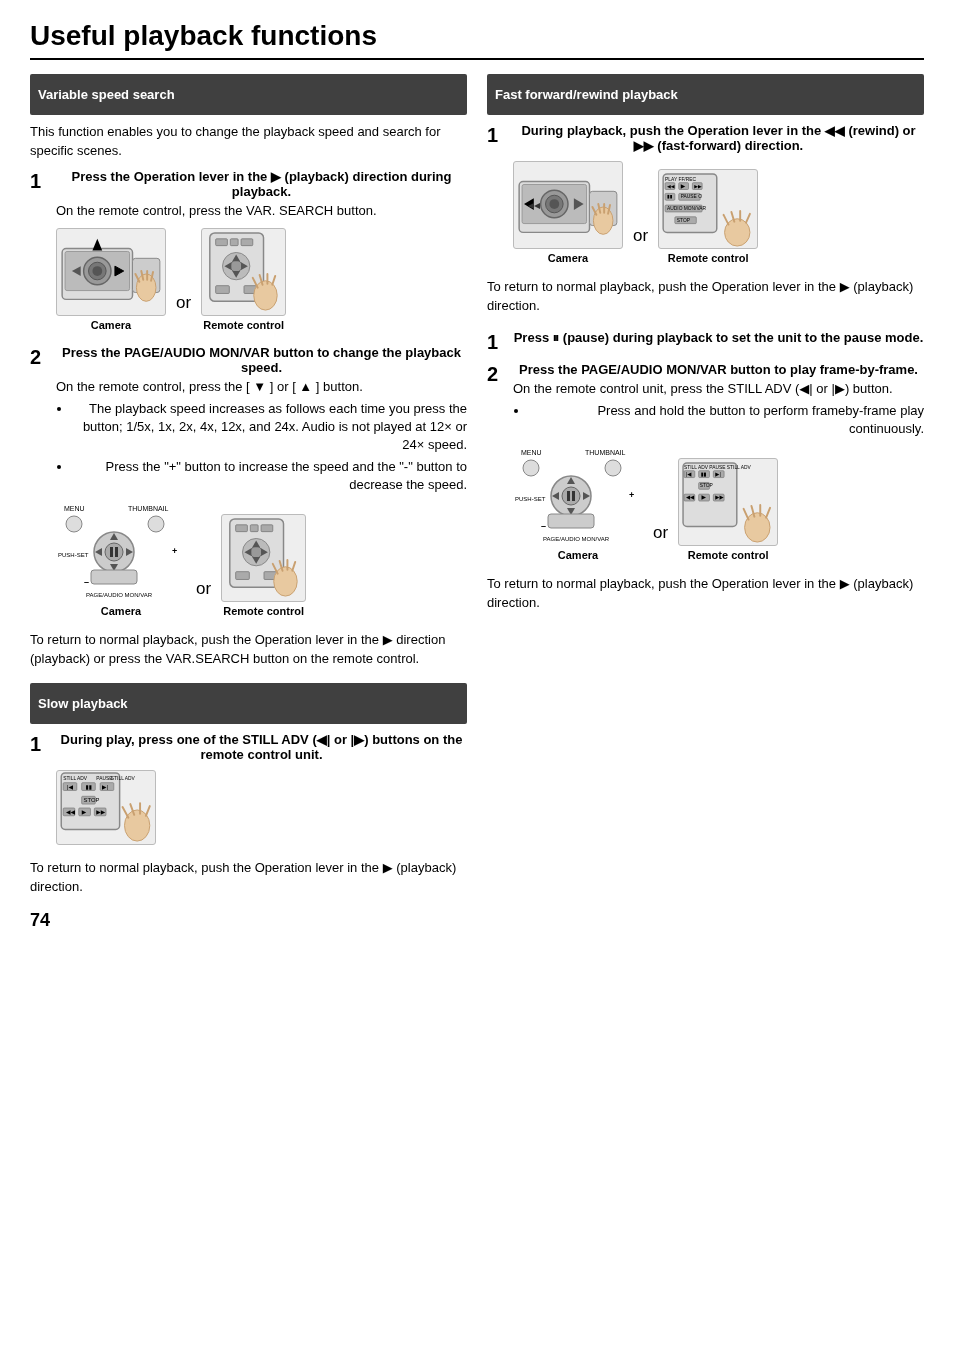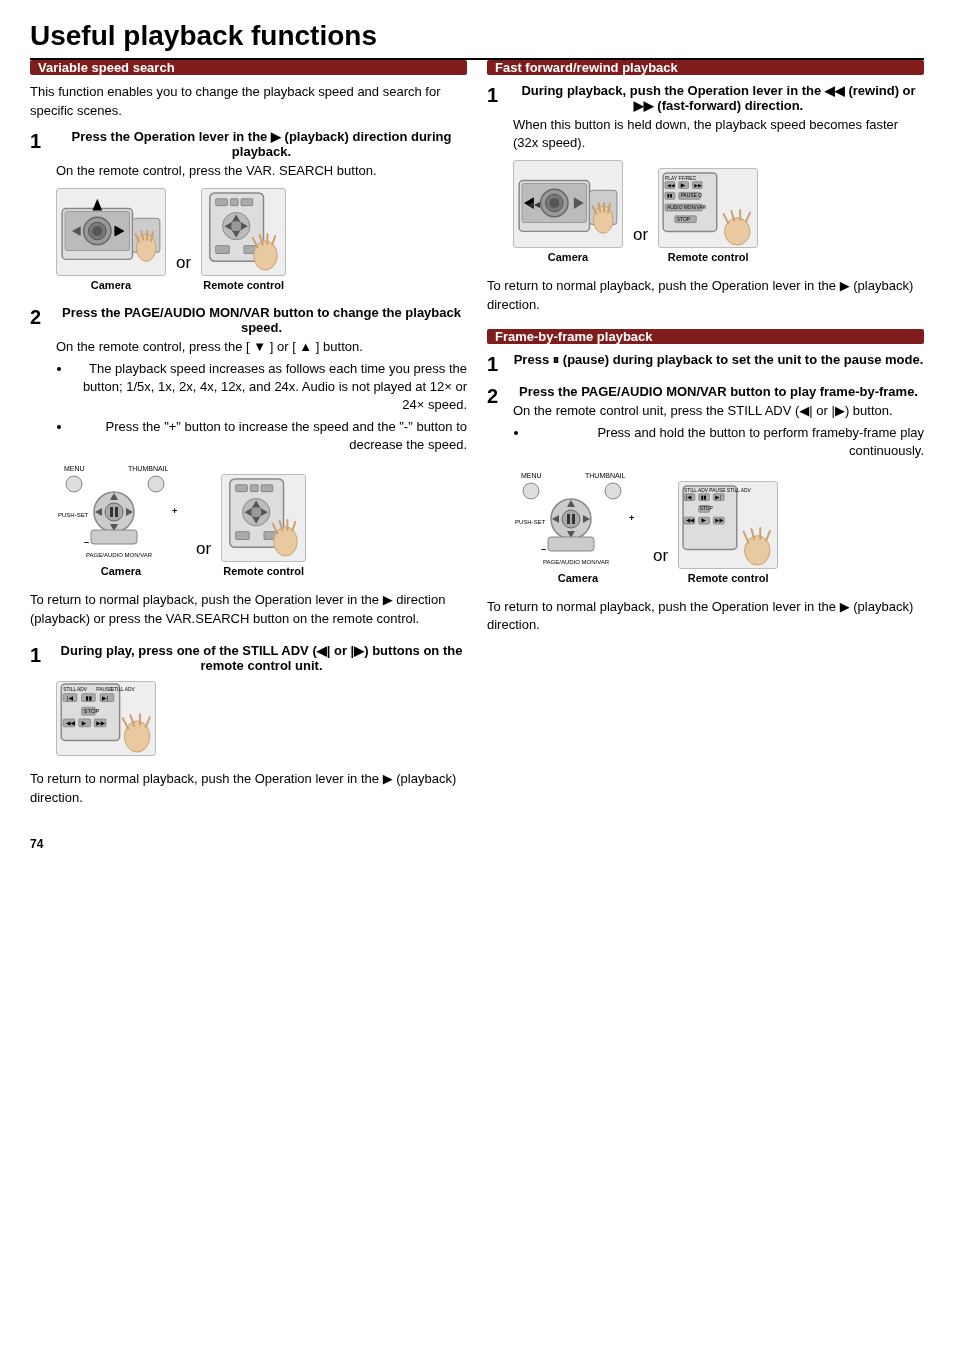--- a/index.html
+++ b/index.html
@@ -10,39 +10,40 @@
       color: #000;
       width: 954px;
       min-height: 1354px;
       padding: 20px 30px 30px 30px;
     }
     h1.page-title {
       font-size: 28px;
       font-weight: bold;
       border-bottom: 2px solid #000;
       padding-bottom: 6px;
+      margin-bottom: 14px;
     }
     .two-col {
       display: flex;
       gap: 20px;
     }
     .col-left {
       flex: 1;
       min-width: 0;
     }
     .col-right {
       flex: 1;
       min-width: 0;
     }
     .section-header {
-      background: #7f1d1d;
+      background: #404040;
       color: #fff;
       font-weight: bold;
       font-size: 13px;
-      padding: 0 8px;
+      padding: 13px 8px;
       margin-bottom: 8px;
       border-radius: 2px;
     }
     .section-content {
       margin-bottom: 12px;
     }
     .step {
       display: flex;
       gap: 8px;
       margin-bottom: 8px;
@@ -95,22 +96,21 @@
       font-size: 17px;
       align-self: flex-end;
       padding-bottom: 18px;
     }
     .para {
       line-height: 1.45;
       margin-bottom: 8px;
     }
     .page-num {
       font-weight: bold;
-      font-size: 12px;
-      margin-top: 16px;
+      font-size: 18px;
     }
 
     
     .cam-panel {
       width: 110px;
       height: 88px;
       background: #eee;
       border: 1px solid #bbb;
       border-radius: 3px;
       position: relative;
@@ -296,20 +296,21 @@
                 <span class="label">Remote control</span>
               </div>
             </div>
           </div>
         </div>
         <p class="para">To return to normal playback, push the Operation lever in the ▶ direction (playback) or press the VAR.SEARCH button on the remote control.</p>
       </div>
     </div>
 
     <div class="section-divider">
+      <div class="section-header">Slow playback</div>
       <div class="section-content">
         <div class="step">
           <div class="step-num">1</div>
           <div class="step-body">
             <b>During play, press one of the STILL ADV (◀| or |▶) buttons on the remote control unit.</b>
 
             <div class="img-row">
               <div class="img-box">
                 <div class="remote-panel" style="width:100px; height:75px;">
                   <svg viewBox="0 0 100 75" xmlns="http://www.w3.org/2000/svg">
@@ -355,21 +356,20 @@
 
   <div class="col-right">
 
     <div class="section-divider">
       <div class="section-header">Fast forward/rewind playback</div>
       <div class="section-content">
         <div class="step">
           <div class="step-num">1</div>
           <div class="step-body">
             <b>During playback, push the Operation lever in the ◀◀ (rewind) or ▶▶ (fast-forward) direction.</b>
-            <p>When this button is held down, the playback speed becomes faster (32x speed).</p>
             <div class="img-row">
               <div class="img-box">
                 <div class="cam-panel">
                   <svg viewBox="0 0 110 88" xmlns="http://www.w3.org/2000/svg">
                     <rect x="5" y="20" width="72" height="52" rx="4" fill="#ddd" stroke="#888" stroke-width="1.5"></rect>
                     <rect x="8" y="23" width="66" height="40" rx="2" fill="#bbb" stroke="#999" stroke-width="1"></rect>
                     <circle cx="41" cy="43" r="14" fill="#999" stroke="#666" stroke-width="1.5"></circle>
                     <circle cx="41" cy="43" r="9" fill="#777" stroke="#555" stroke-width="1"></circle>
                     <circle cx="41" cy="43" r="5" fill="#555"></circle>
 
@@ -418,21 +418,20 @@
                 <span class="label">Remote control</span>
               </div>
             </div>
           </div>
         </div>
         <p class="para">To return to normal playback, push the Operation lever in the ▶ (playback) direction.</p>
       </div>
     </div>
 
     <div class="section-divider">
-      <div class="section-header">Frame-by-frame playback</div>
       <div class="section-content">
 
         <div class="step">
           <div class="step-num">1</div>
           <div class="step-body">
             <b>Press ⏸ (pause) during playback to set the unit to the pause mode.</b>
           </div>
         </div>
 
         <div class="step">

